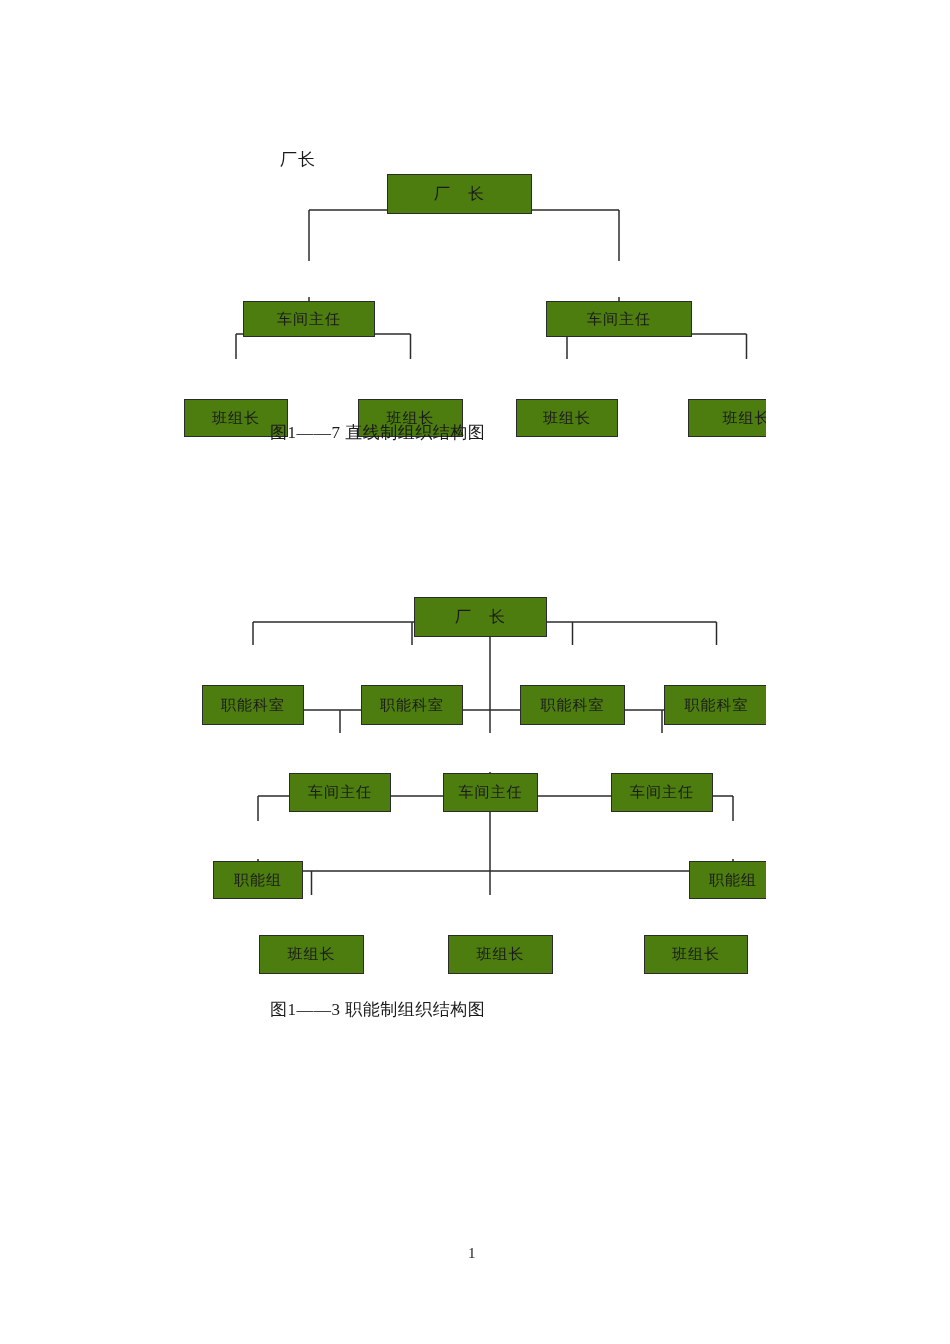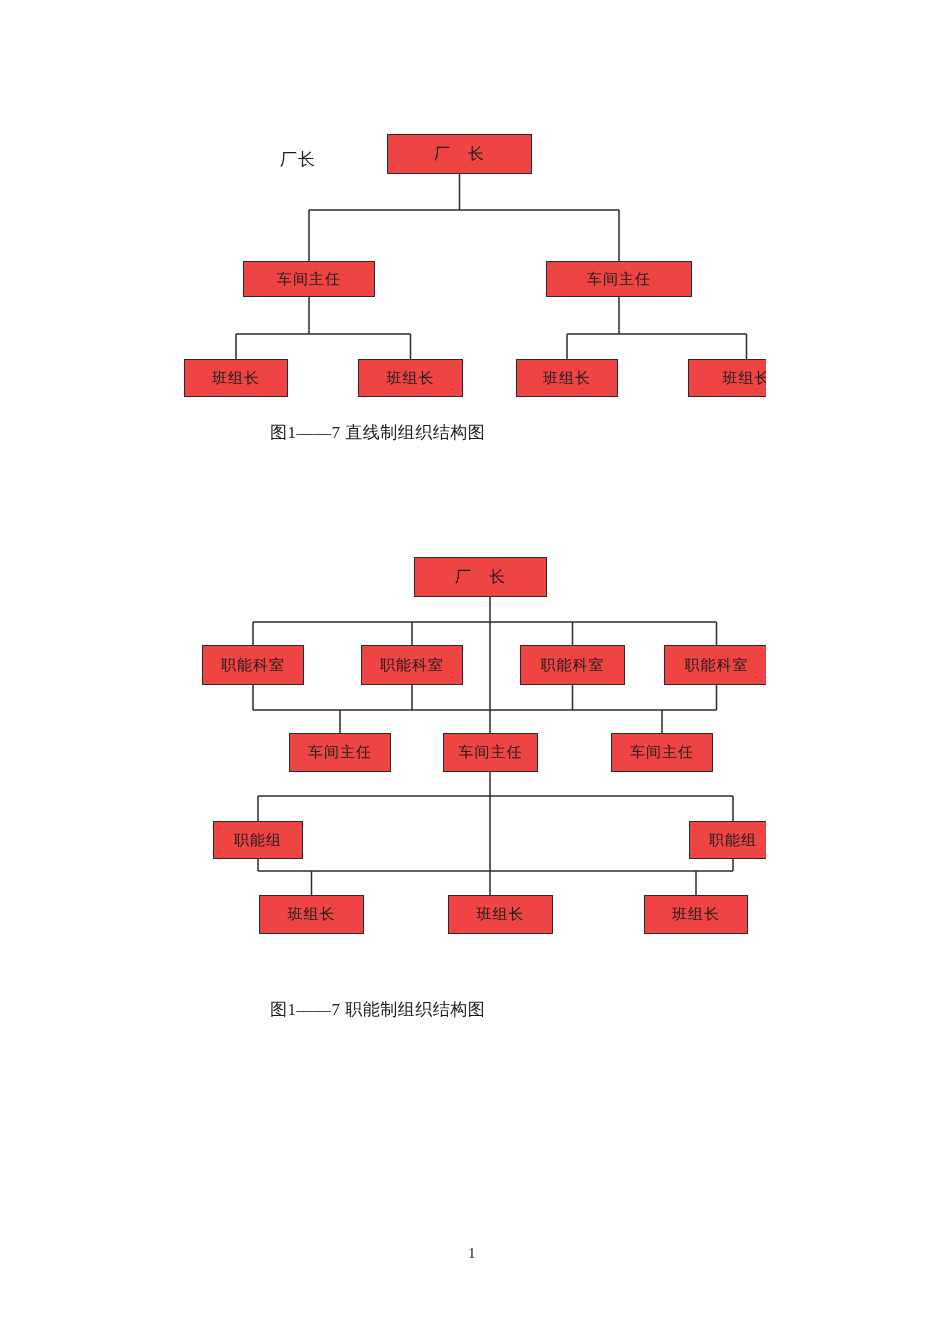--- a/index.html
+++ b/index.html
@@ -21,27 +21,28 @@
     left: 0;
     top: 0;
     width: 950px;
     height: 1344px;
     pointer-events: none;
   }
   .node {
     position: absolute;
     box-sizing: border-box;
     border: 1.6px solid #2b2b2b;
-    background: #ef4444;
+    background: #4d7c0f;
     display: flex;
     align-items: center;
     justify-content: center;
     font-size: 15px;
     letter-spacing: 1px;
     white-space: nowrap;
+    margin-top: 40px;
   }
   .node.root {
     font-size: 16px;
   }
   .floating-label {
     position: absolute;
     font-size: 17px;
     letter-spacing: 1px;
   }
   .caption {
@@ -140,17 +141,17 @@
     <div class="node" style="left:443px; top:733px; width:95px; height:39px;">车间主任</div>
     <div class="node" style="left:611px; top:733px; width:102px; height:39px;">车间主任</div>
 
     <div class="node" style="left:213px; top:821px; width:90px; height:38px;">职能组</div>
     <div class="node" style="left:689px; top:821px; width:88px; height:38px;">职能组</div>
 
     <div class="node" style="left:259px; top:895px; width:105px; height:39px;">班组长</div>
     <div class="node" style="left:448px; top:895px; width:105px; height:39px;">班组长</div>
     <div class="node" style="left:644px; top:895px; width:104px; height:39px;">班组长</div>
 
-    <div class="caption" style="left:270px; top:998px;">图1——7 职能制组织结构图</div>
+    <div class="caption" style="left:270px; top:998px;">图1——3 职能制组织结构图</div>
   </div>
 
   <span class="page-number" style="left:468px; top:1245px;">1</span>
 </div>
 
 </body></html>

